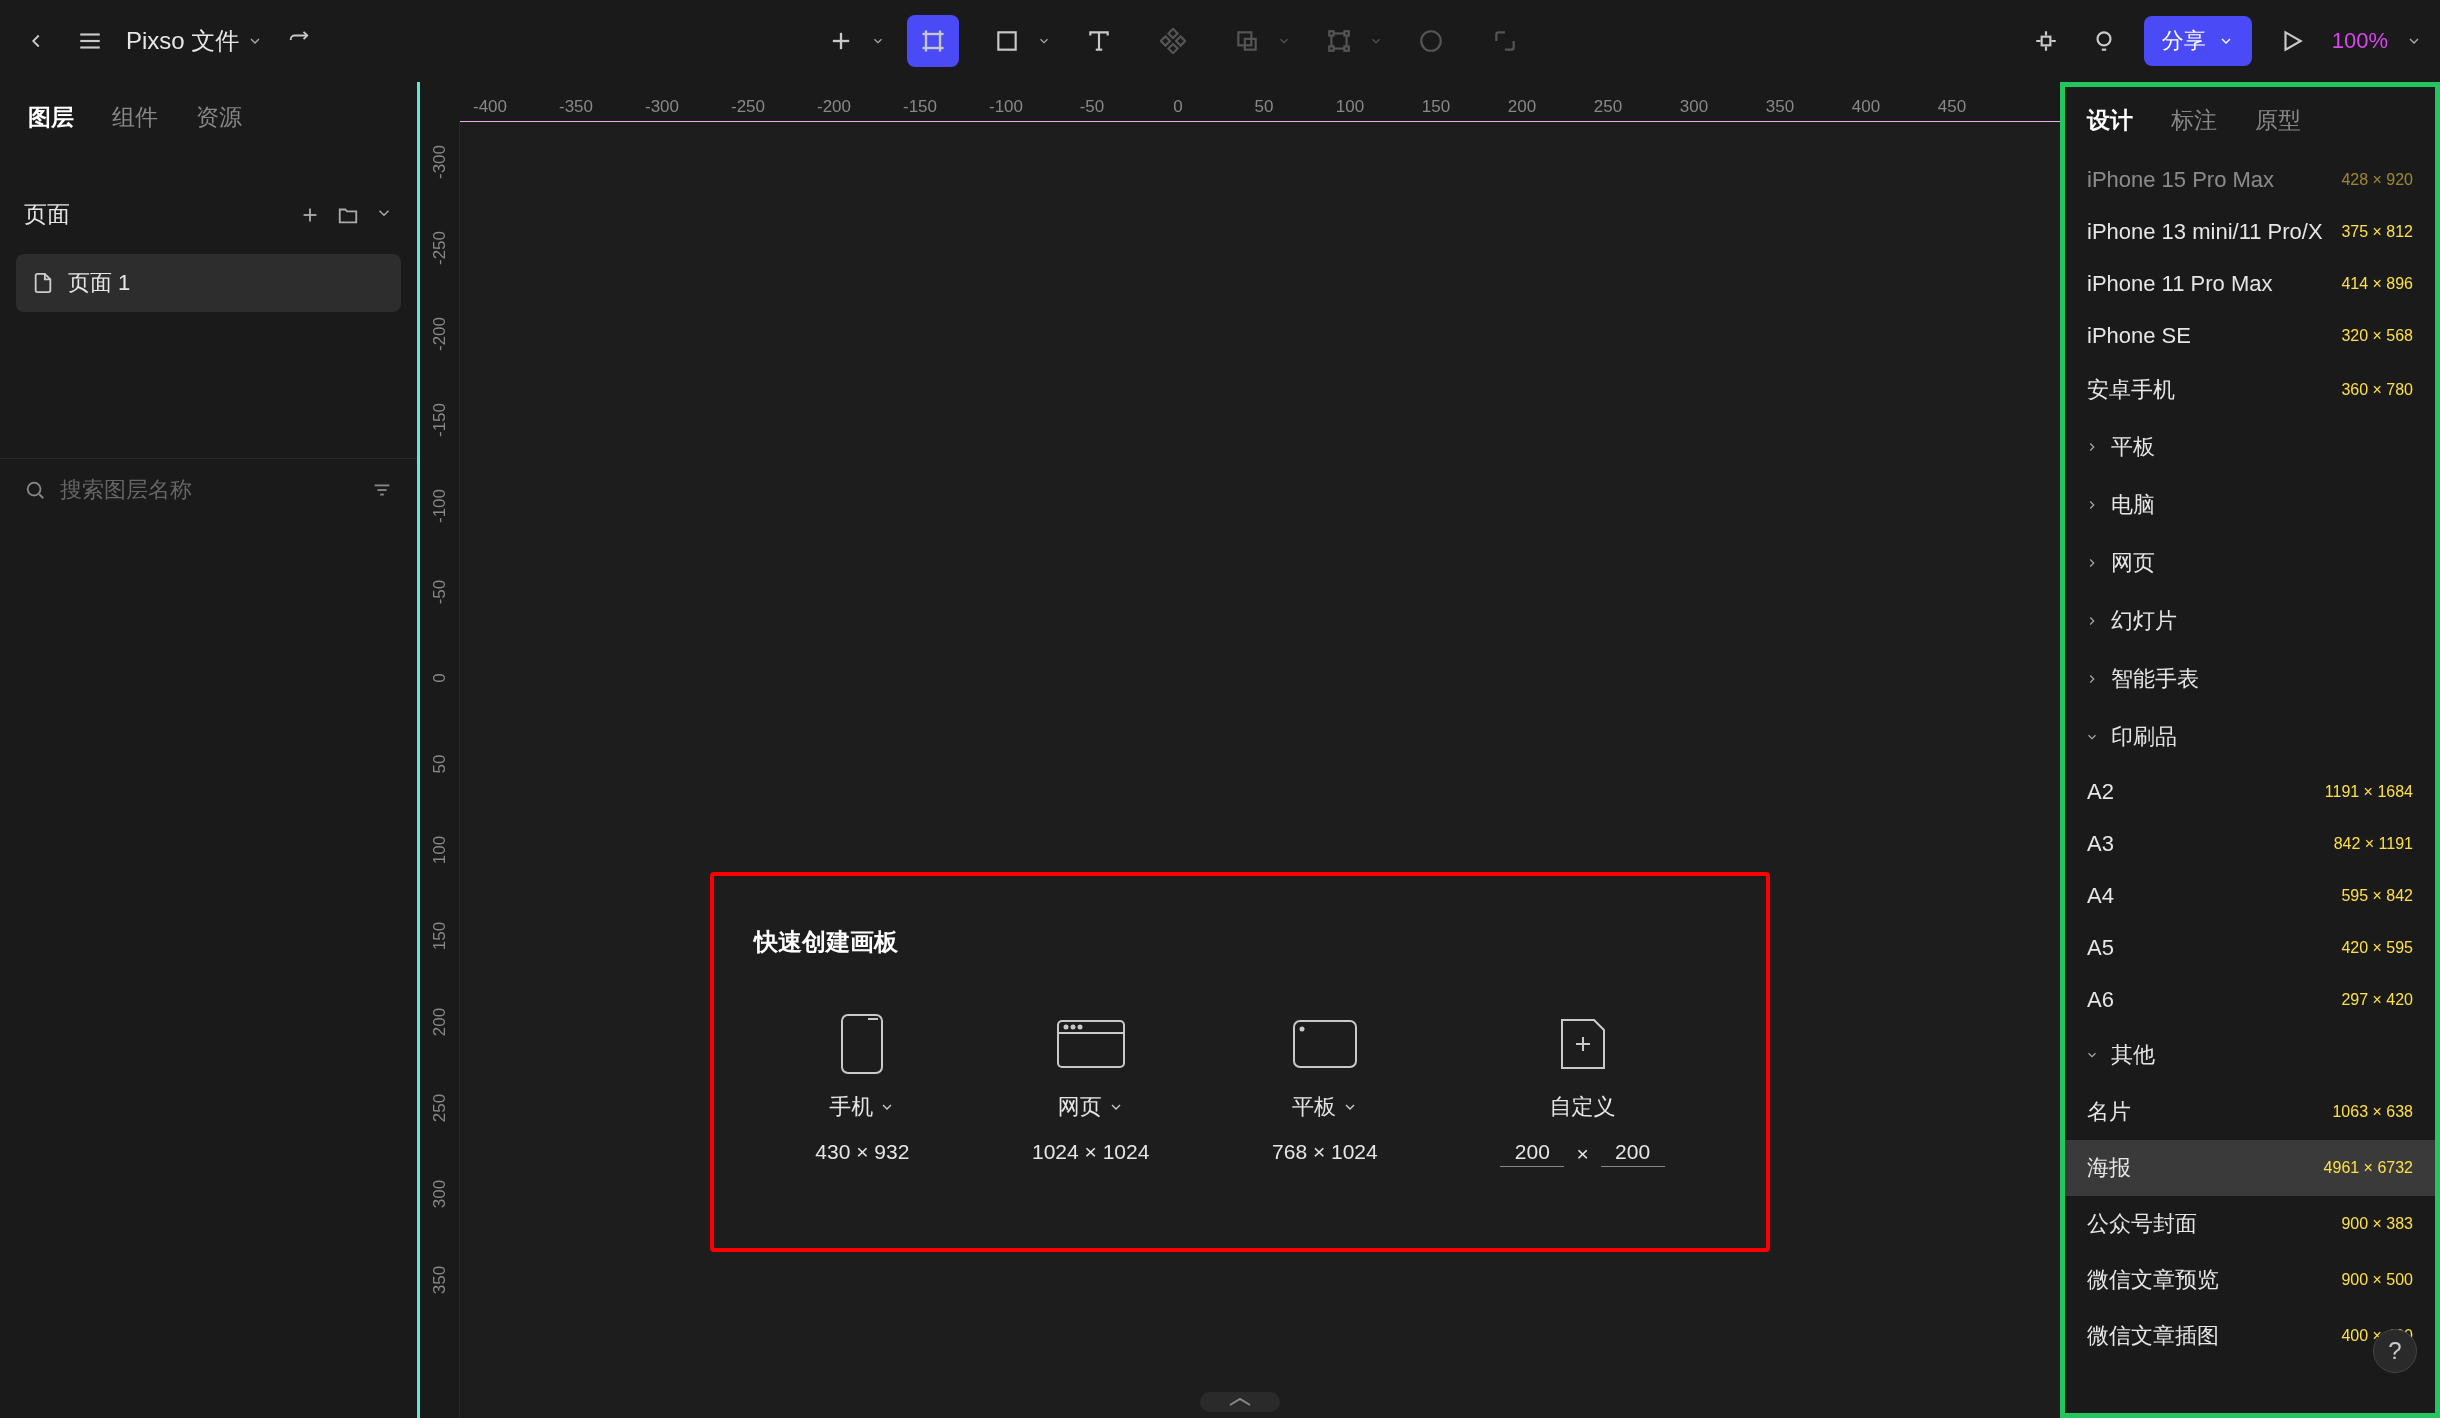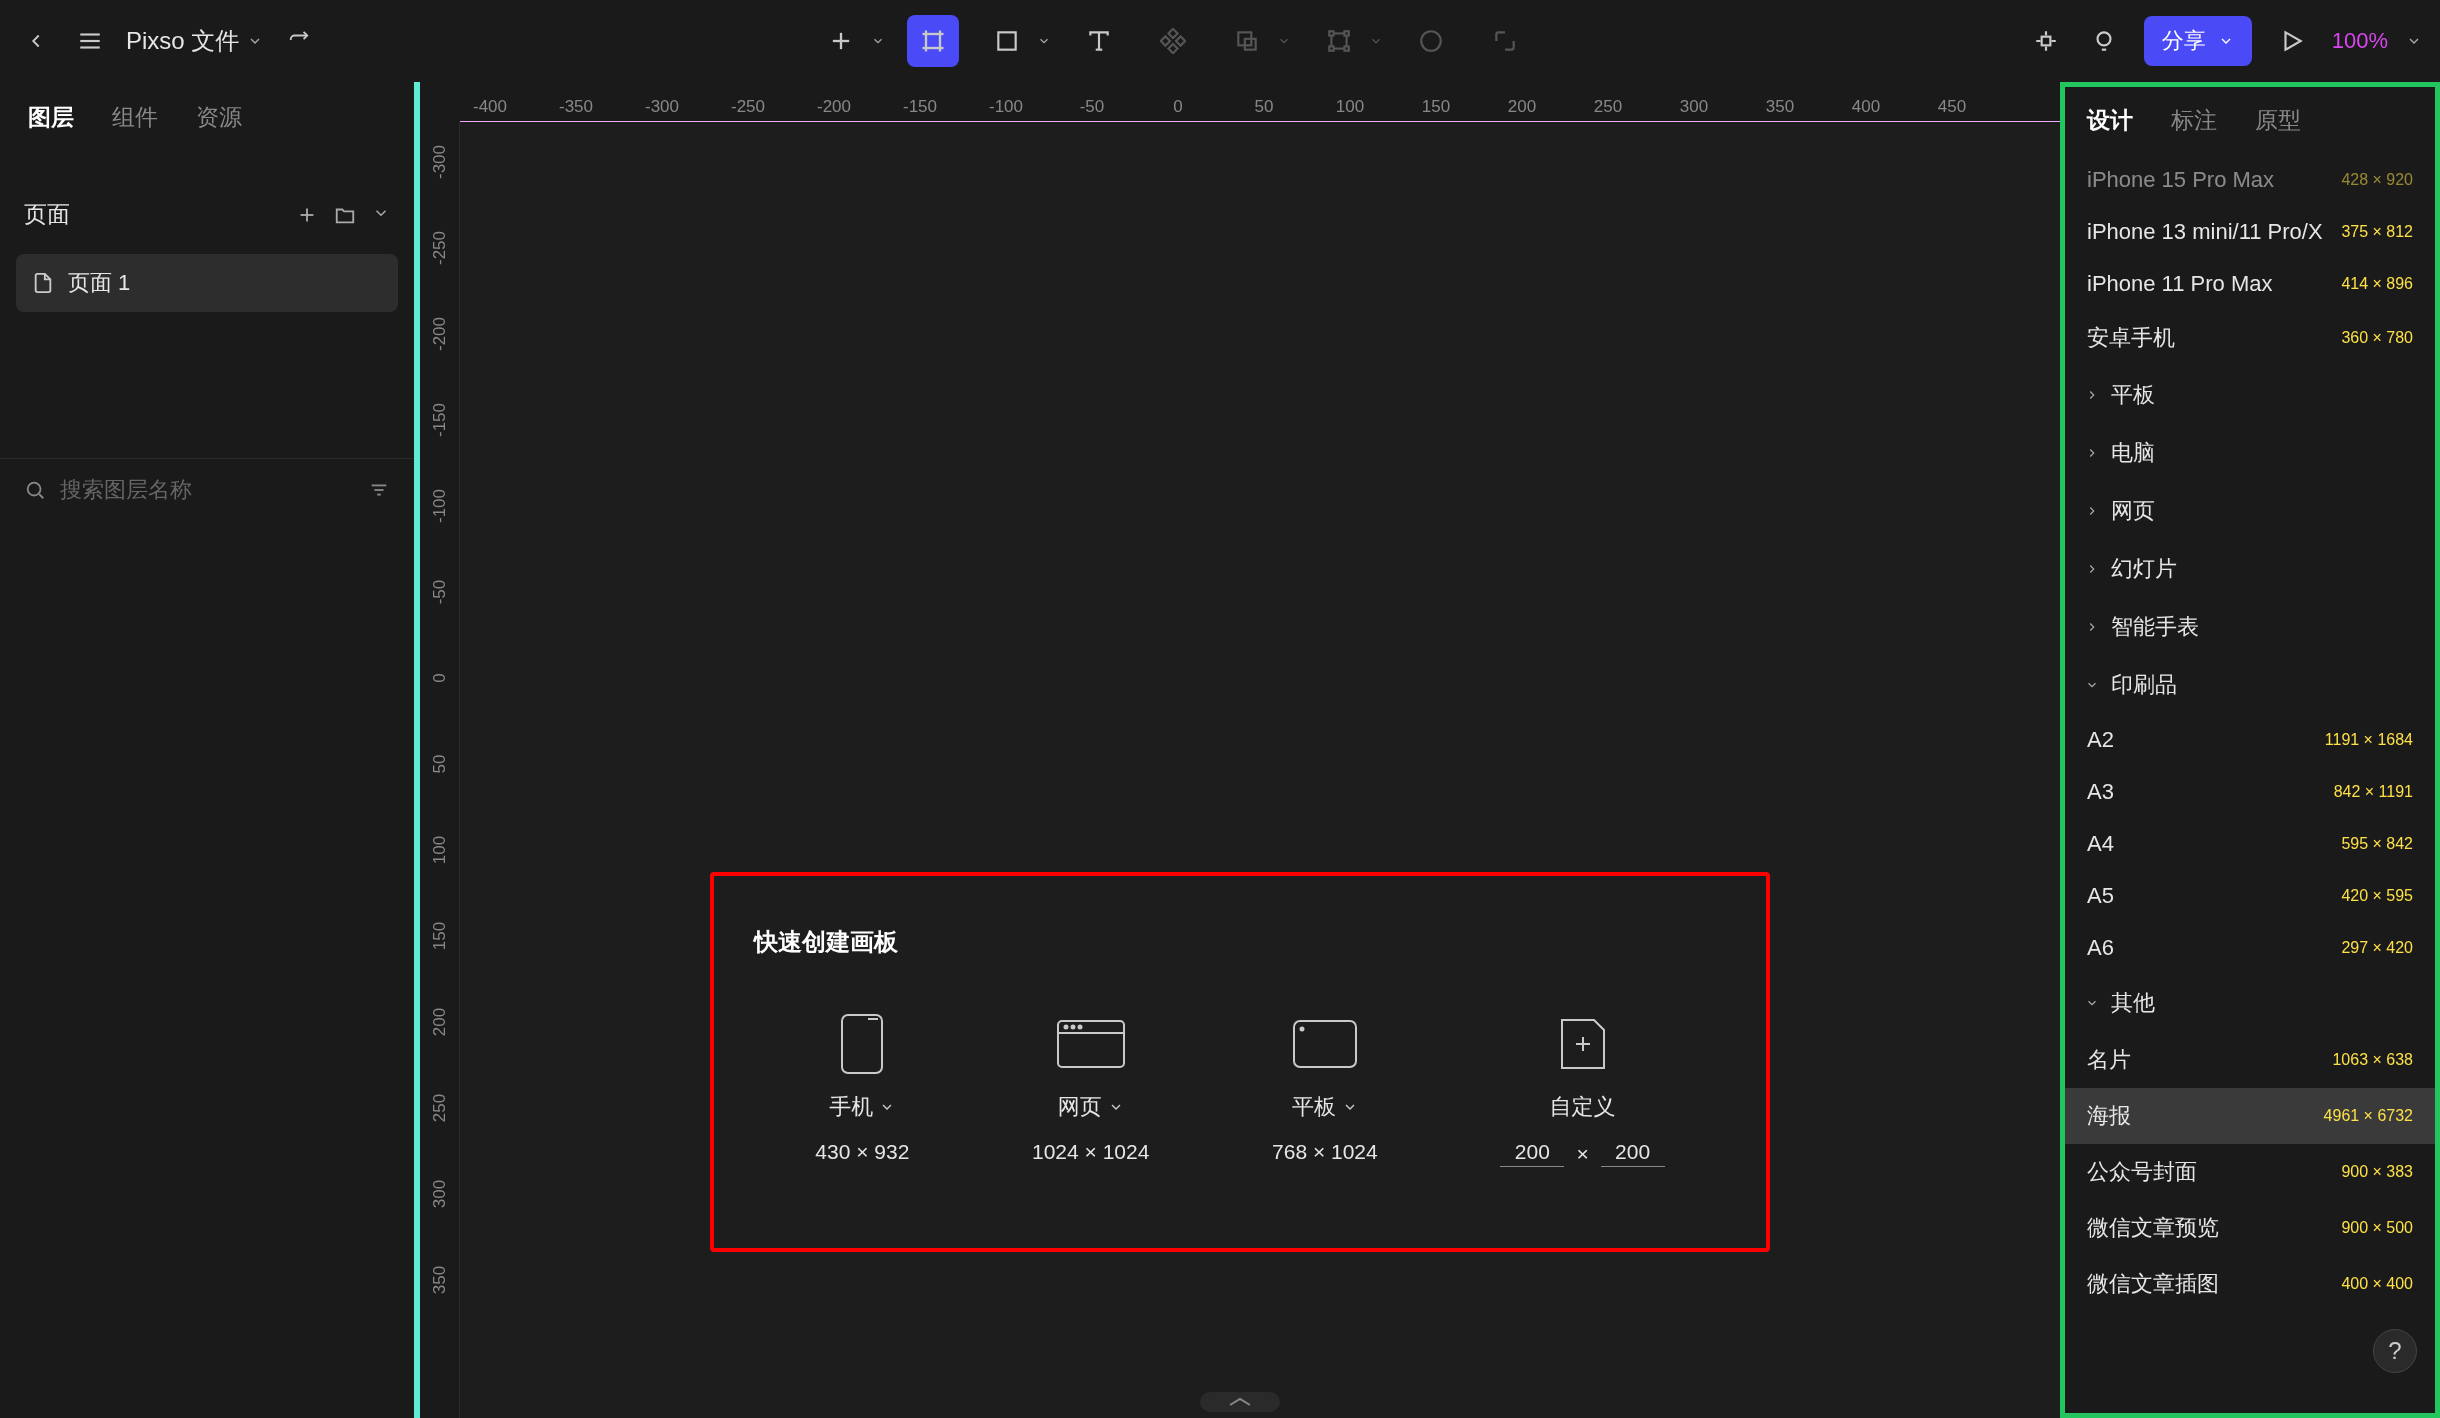--- a/index.html
+++ b/index.html
@@ -18,21 +18,21 @@
   .tool-btn.disabled svg { stroke: #555; }
   .tool-btn svg { stroke: #c9c9c9; }
   .tool-with-caret { display: flex; align-items: center; gap: 4px; }
   .share-btn { background: #4a4af7; color: #fff; padding: 10px 18px; border-radius: 8px; display: flex; align-items: center; gap: 12px; font-size: 22px; cursor: pointer; }
   .zoom { font-size: 22px; color: #d946ef; display: flex; align-items: center; gap: 18px; cursor: pointer; }
 
   
   .main { display: flex; height: calc(1418px - 82px); }
   
   
-  .left-panel { width: 420px; background: #1a1a1a; border-right: 6px solid #5eead4; display: flex; flex-direction: column; }
+  .left-panel { width: 420px; background: #1a1a1a; border-right: 3px solid #5eead4; display: flex; flex-direction: column; }
   .lp-tabs { display: flex; gap: 38px; padding: 20px 28px; font-size: 23px; }
   .lp-tab { color: #888; cursor: pointer; }
   .lp-tab.active { color: #fff; font-weight: 600; }
   .lp-pages-hdr { display: flex; align-items: center; justify-content: space-between; padding: 16px 24px; margin-top: 30px; }
   .lp-pages-hdr .label { font-size: 23px; color: #e6e6e6; }
   .lp-pages-hdr .icons { display: flex; gap: 16px; }
   .lp-pages-hdr .icons svg { stroke: #aaa; cursor: pointer; }
   .lp-page-item { margin: 8px 16px; padding: 14px 16px; background: #2d2d2d; border-radius: 8px; display: flex; align-items: center; gap: 14px; font-size: 22px; color: #e6e6e6; cursor: pointer; }
   .lp-divider { height: 1px; background: #2a2a2a; margin: 18px 0 0 0; }
   .lp-search { display: flex; align-items: center; padding: 18px 24px; gap: 14px; }
@@ -406,20 +406,24 @@
         </div>
         <div class="rp-row frame">
           <span>iPhone 13 mini/11 Pro/X</span>
           <span class="dim">375 × 812</span>
         </div>
         <div class="rp-row frame">
           <span>iPhone 11 Pro Max</span>
           <span class="dim">414 × 896</span>
         </div>
         <div class="rp-row frame">
+          <span>iPhone SE</span>
+          <span class="dim">320 × 568</span>
+        </div>
+        <div class="rp-row frame">
           <span>安卓手机</span>
           <span class="dim">360 × 780</span>
         </div>
         <div class="rp-cat">
           <svg width="14" height="14" viewBox="0 0 24 24" fill="none" stroke-width="2">
             <polyline points="9 6 15 12 9 18"></polyline>
           </svg>
           <span>平板</span>
         </div>
         <div class="rp-cat">

